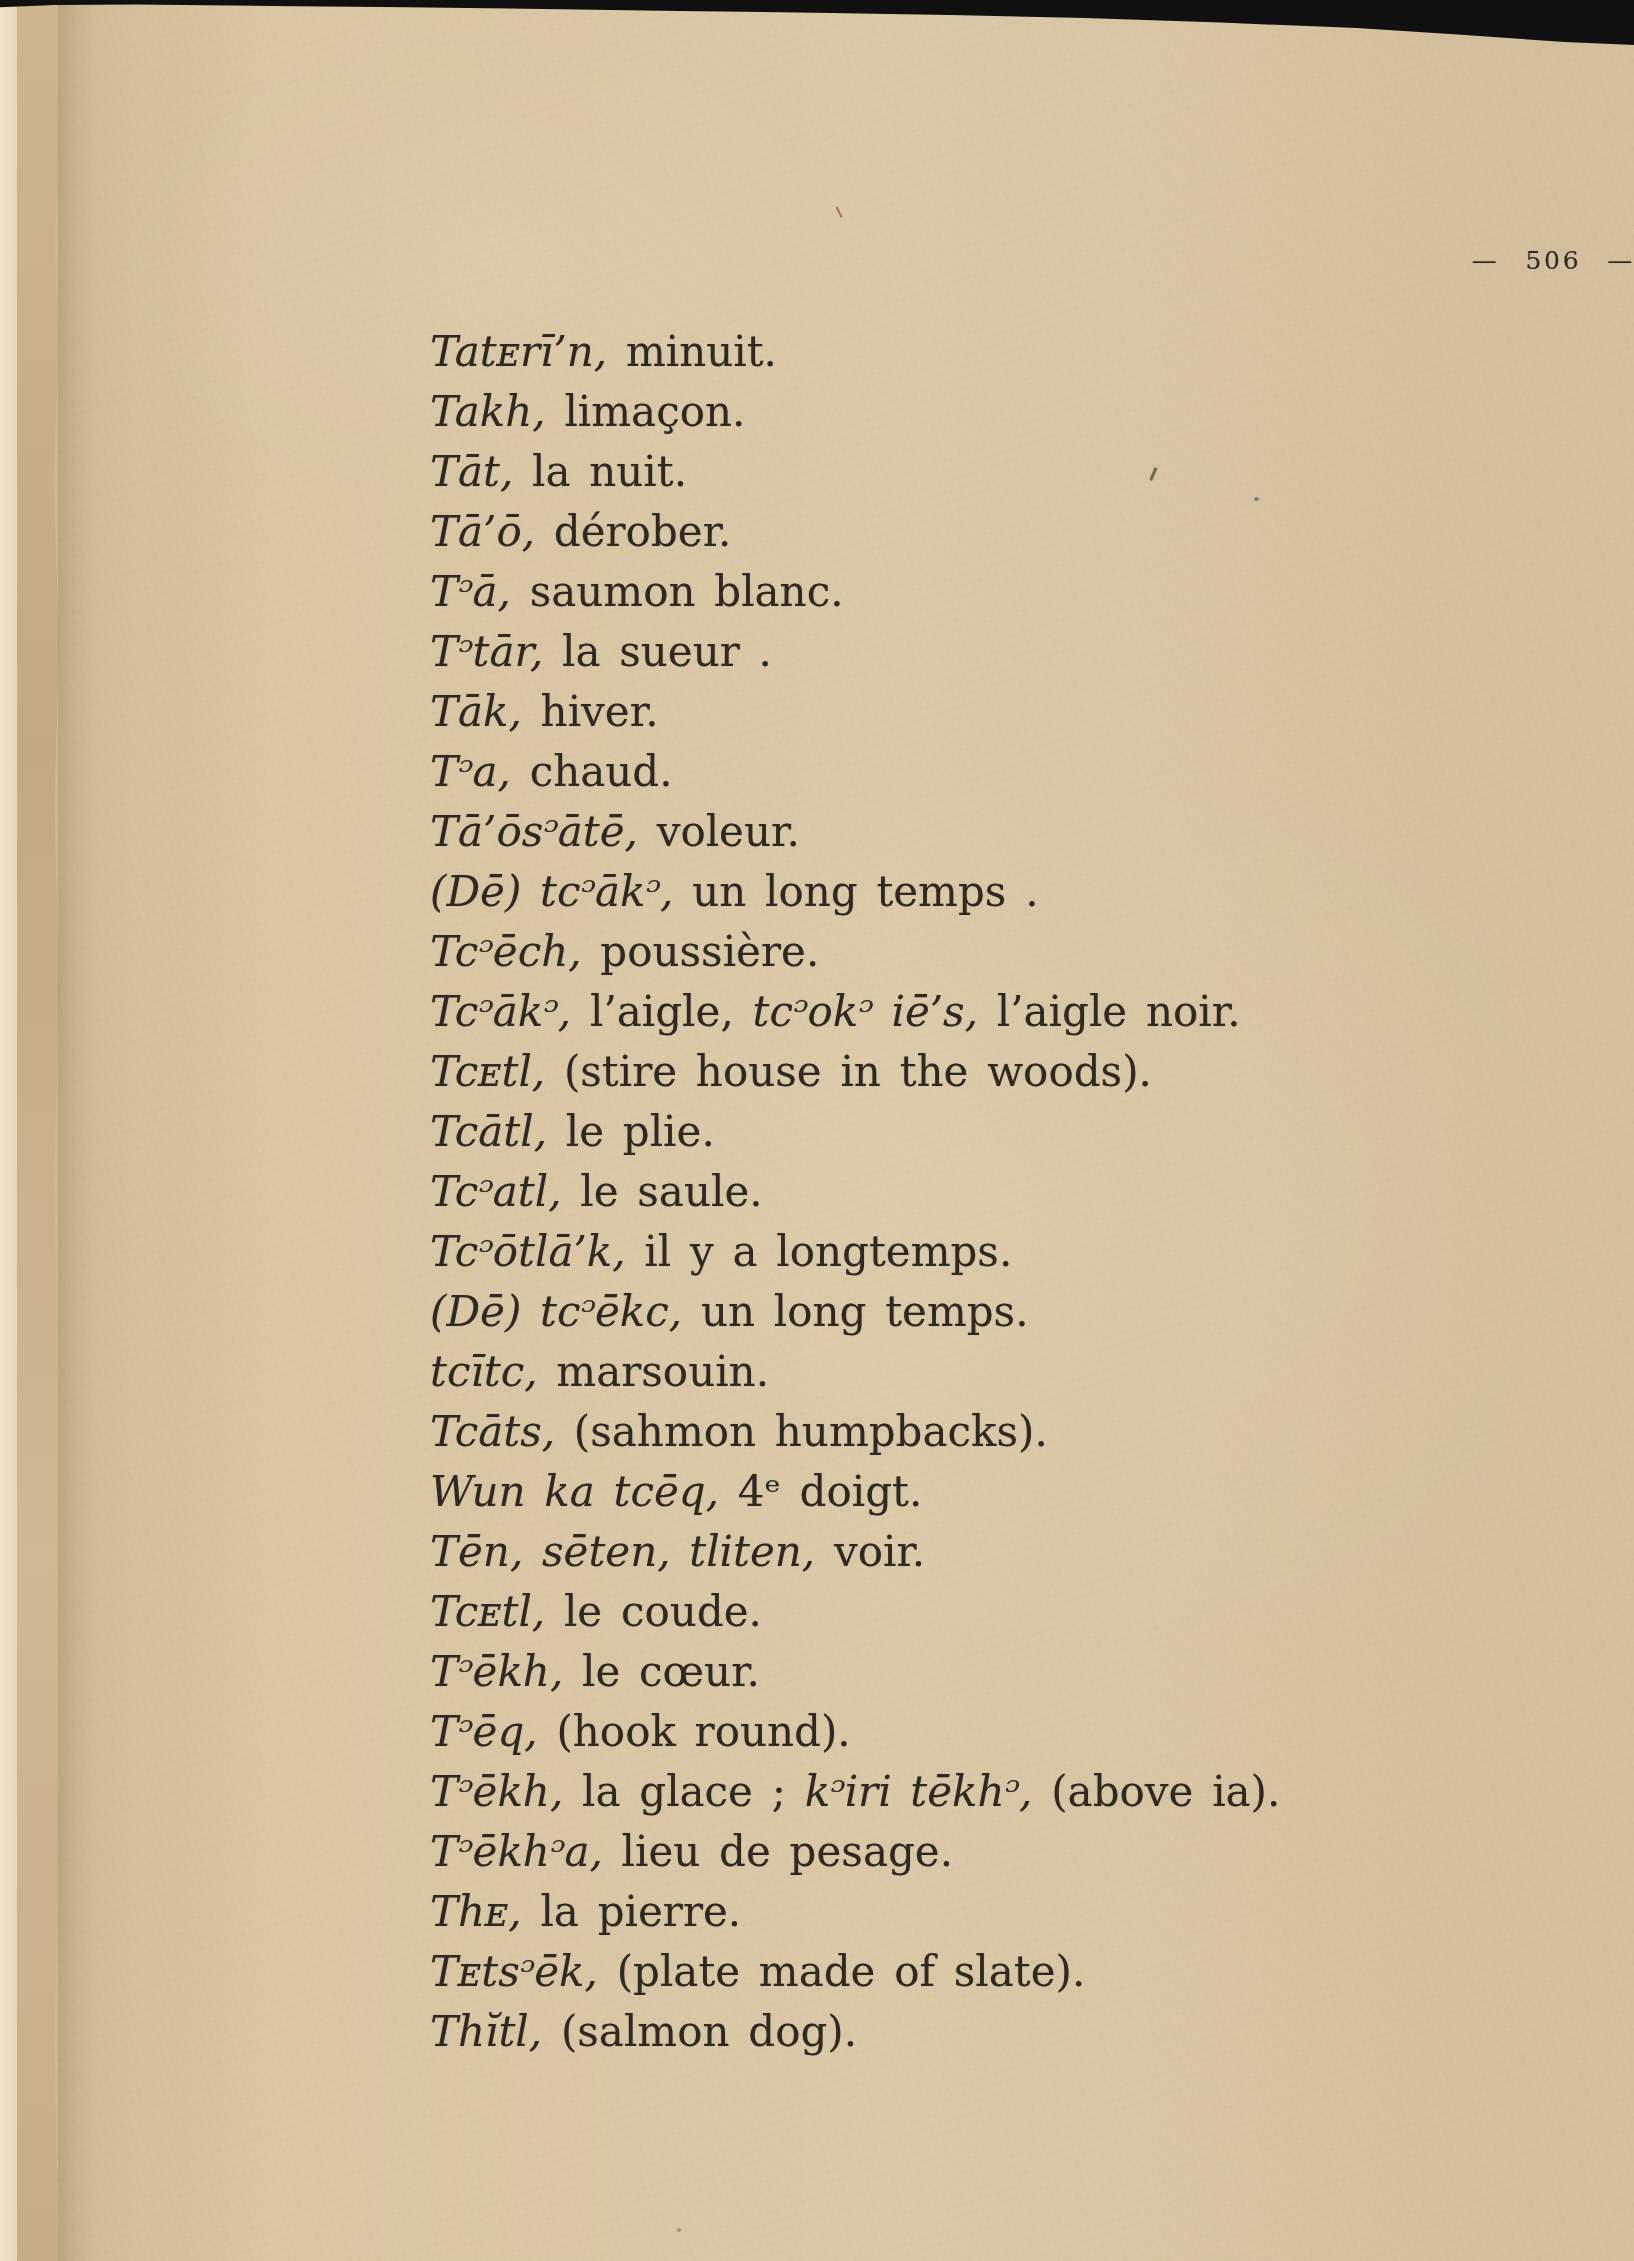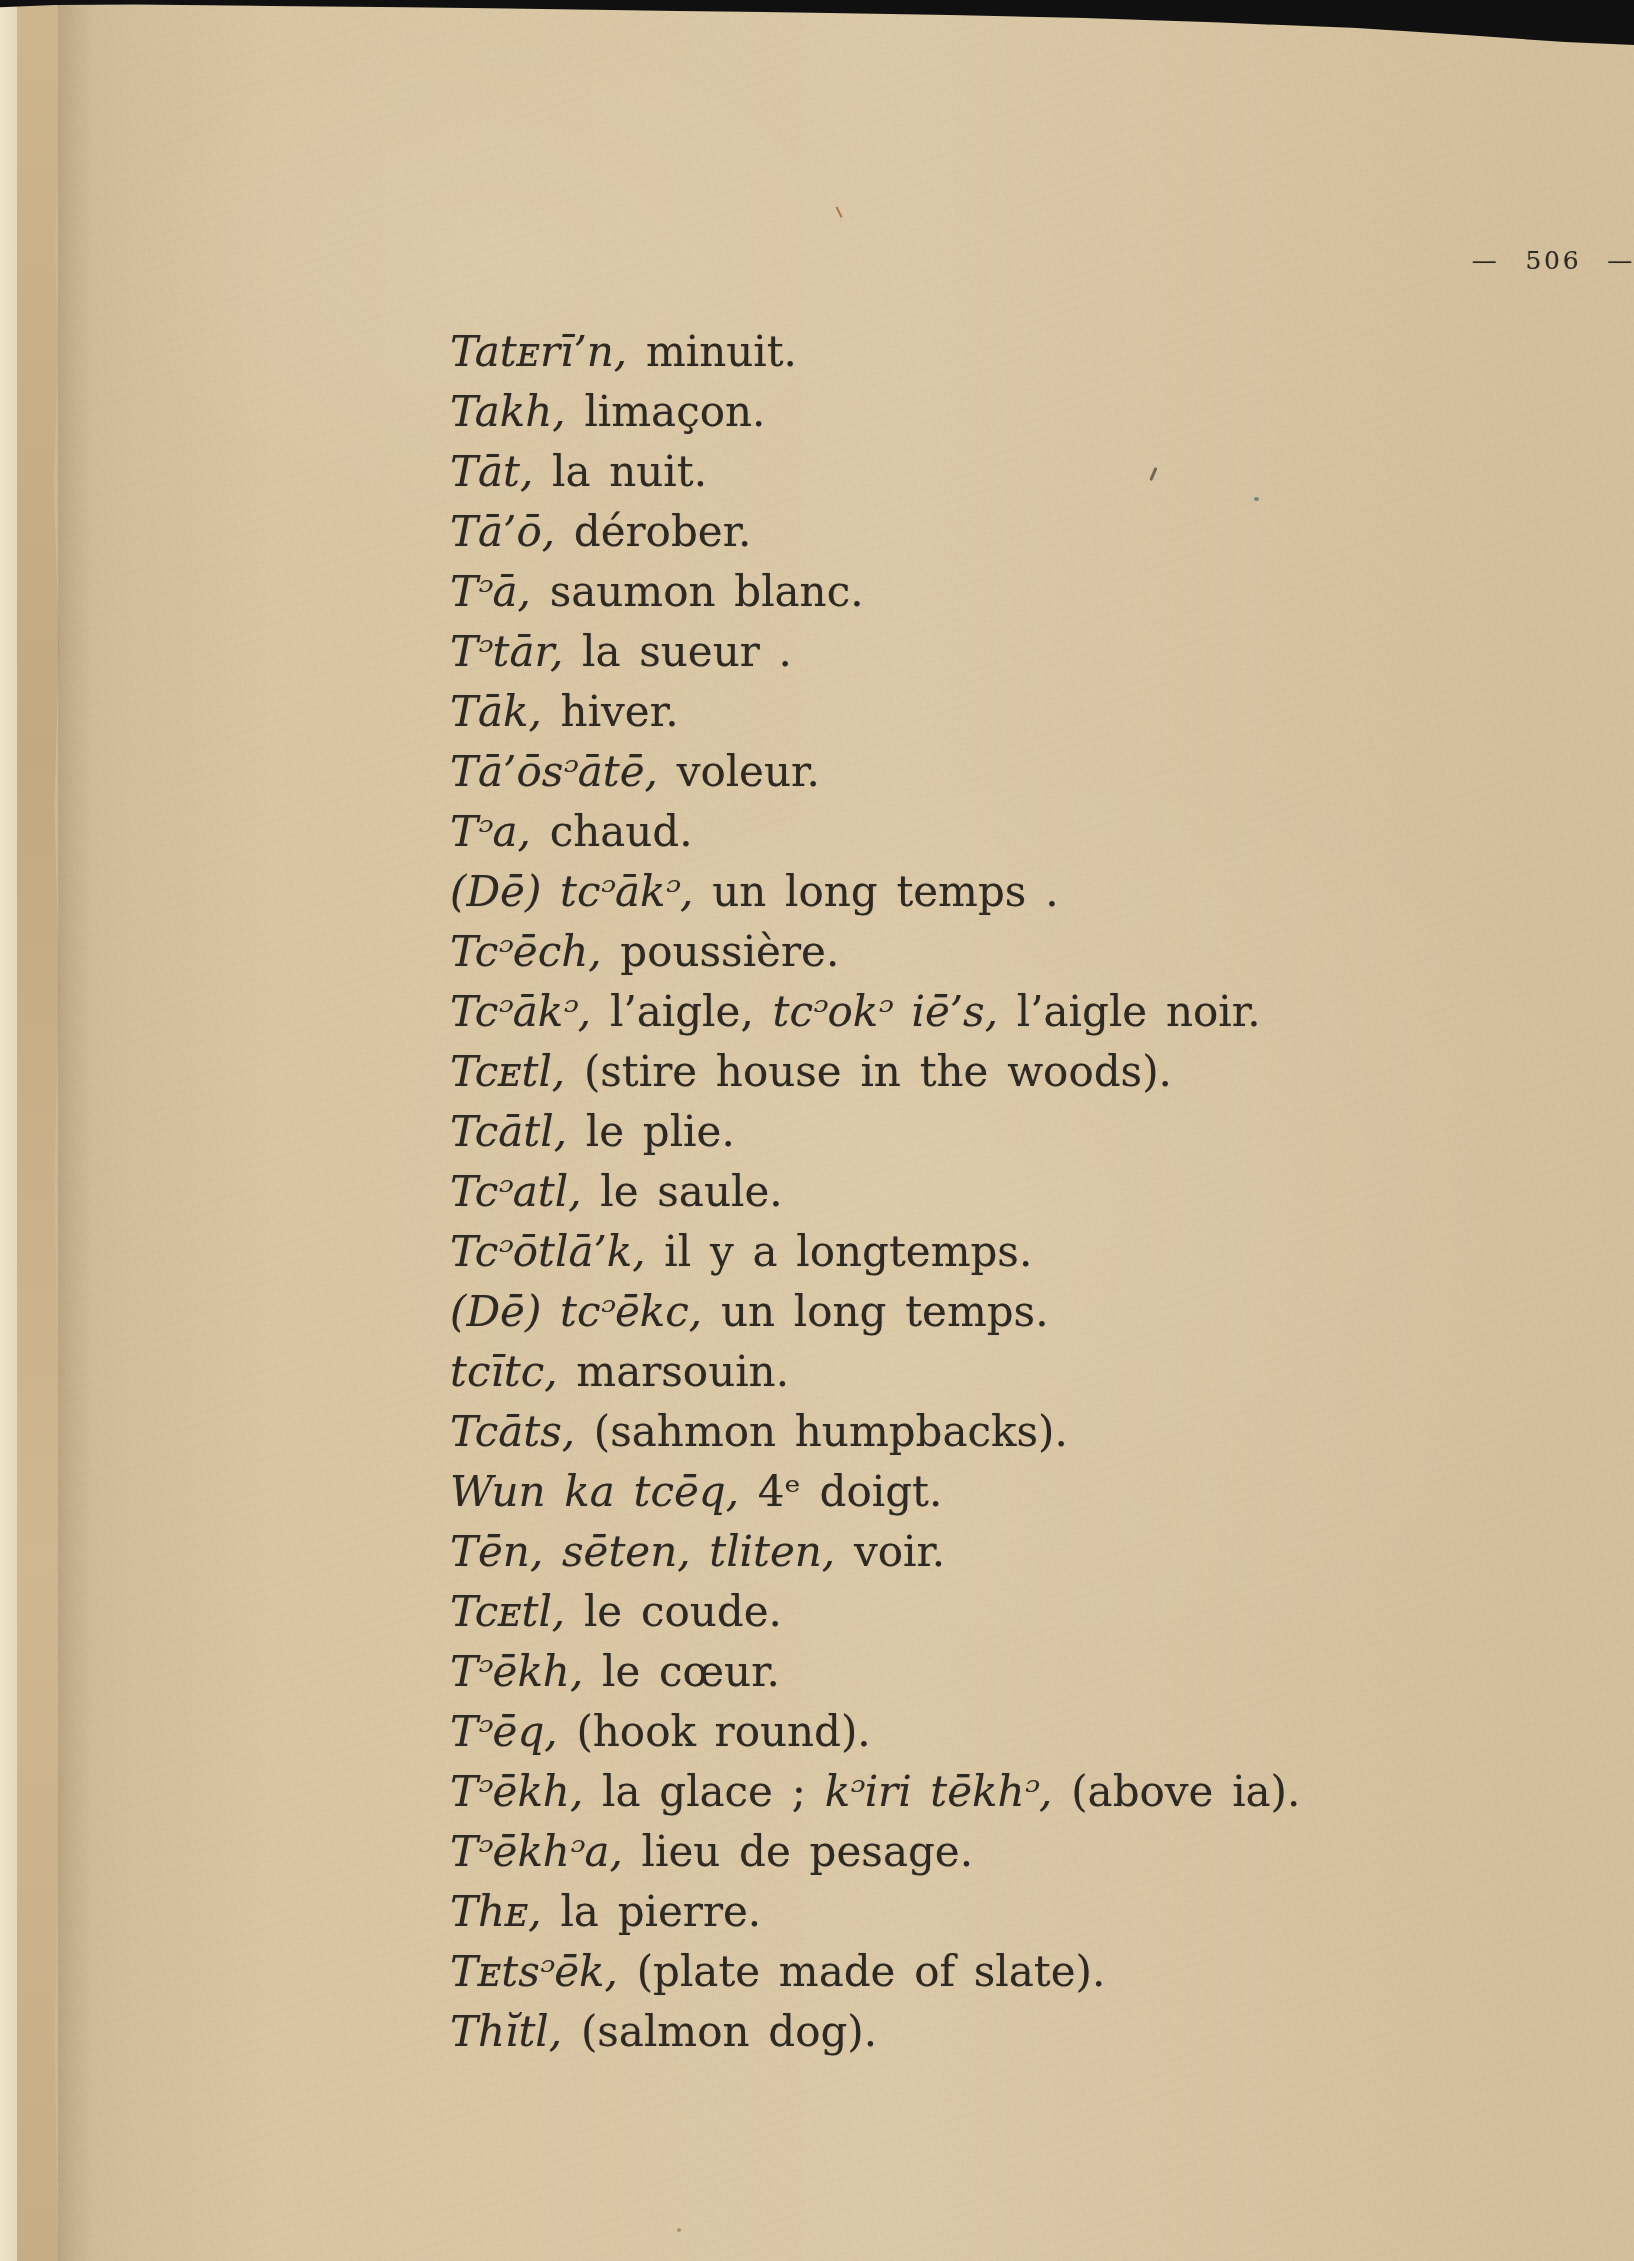--- a/index.html
+++ b/index.html
@@ -56,21 +56,21 @@
   }
 
   
   .folio{
     position:absolute;left:50px;right:0;top:246px;text-align:right;
     font-size:25px;letter-spacing:2.7px;word-spacing:15.4px;color:var(--ink);
     text-shadow:0 0 0.9px rgba(46,41,34,.35);
   }
 
   
-  .entries{position:absolute;left:430px;top:322px;width:1131px;margin-left:20px;}
+  .entries{position:absolute;left:430px;top:322px;width:1131px;}
   .entry-line{
     height:60px;line-height:60px;white-space:nowrap;
     font-size:42px;color:var(--ink);word-spacing:5.4px;
     text-shadow:0 0 0.9px rgba(46,41,34,.32);
   }
   .lex{font-style:italic;}
   .gloss{font-style:normal;}
 
   
   .speck{position:absolute;pointer-events:none;}
@@ -86,22 +86,22 @@
   <div class="page">
     <div class="folio">— 506 —</div>
     <div class="entries">
         <div class="entry-line"><span class="lex">Tatᴇrī’n,</span><span class="gloss"> minuit.</span></div>
         <div class="entry-line"><span class="lex">Takh,</span><span class="gloss"> limaçon.</span></div>
         <div class="entry-line"><span class="lex">Tāt,</span><span class="gloss"> la nuit.</span></div>
         <div class="entry-line"><span class="lex">Tā’ō,</span><span class="gloss"> dérober.</span></div>
         <div class="entry-line"><span class="lex">Tᵓā,</span><span class="gloss"> saumon blanc.</span></div>
         <div class="entry-line"><span class="lex">Tᵓtār,</span><span class="gloss"> la sueur .</span></div>
         <div class="entry-line"><span class="lex">Tāk,</span><span class="gloss"> hiver.</span></div>
+        <div class="entry-line"><span class="lex">Tᵓa,</span><span class="gloss"> chaud.</span></div>
         <div class="entry-line"><span class="lex">Tā’ōsᵓātē,</span><span class="gloss"> voleur.</span></div>
-        <div class="entry-line"><span class="lex">Tᵓa,</span><span class="gloss"> chaud.</span></div>
         <div class="entry-line"><span class="lex">(Dē) tcᵓākᵓ,</span><span class="gloss"> un long temps .</span></div>
         <div class="entry-line"><span class="lex">Tcᵓēch,</span><span class="gloss"> poussière.</span></div>
         <div class="entry-line"><span class="lex">Tcᵓākᵓ,</span><span class="gloss"> l’aigle, </span><span class="lex">tcᵓokᵓ iē’s,</span><span class="gloss"> l’aigle noir.</span></div>
         <div class="entry-line"><span class="lex">Tcᴇtl,</span><span class="gloss"> (stire house in the woods).</span></div>
         <div class="entry-line"><span class="lex">Tcātl,</span><span class="gloss"> le plie.</span></div>
         <div class="entry-line"><span class="lex">Tcᵓatl,</span><span class="gloss"> le saule.</span></div>
         <div class="entry-line"><span class="lex">Tcᵓōtlā’k,</span><span class="gloss"> il y a longtemps.</span></div>
         <div class="entry-line"><span class="lex">(Dē) tcᵓēkc,</span><span class="gloss"> un long temps.</span></div>
         <div class="entry-line"><span class="lex">tcītc,</span><span class="gloss"> marsouin.</span></div>
         <div class="entry-line"><span class="lex">Tcāts,</span><span class="gloss"> (sahmon humpbacks).</span></div>

